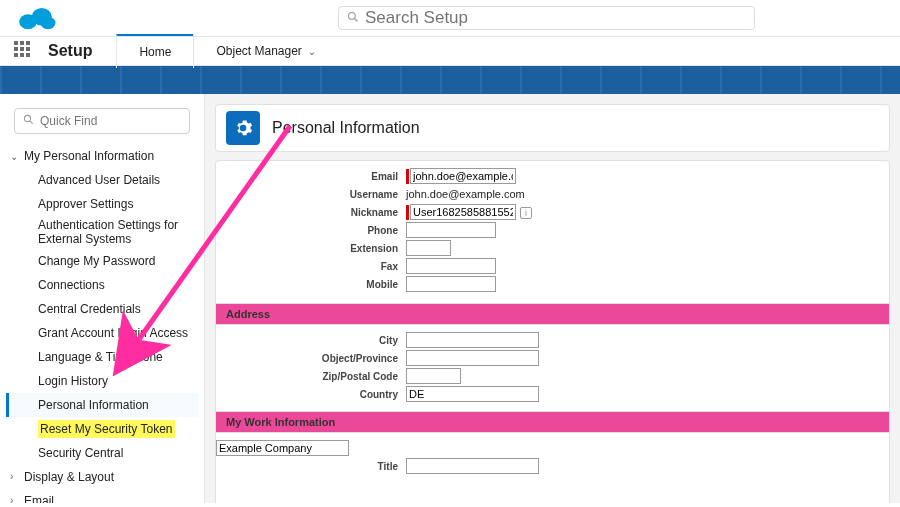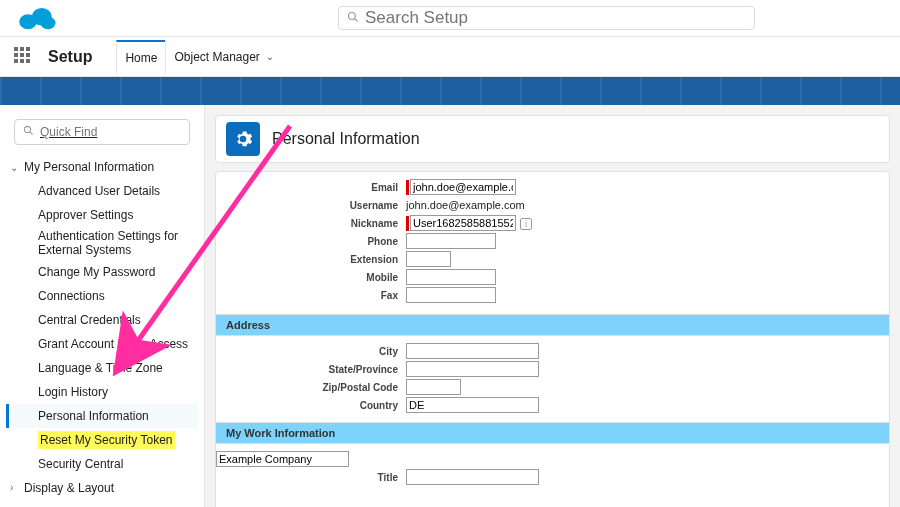--- a/index.html
+++ b/index.html
@@ -2,47 +2,47 @@
 <html><head>
 <meta charset="utf-8">
 <style>
 * { box-sizing: border-box; margin: 0; padding: 0; font-family: -apple-system, BlinkMacSystemFont, "Segoe UI", Arial, sans-serif; }
 body { background: #fff; color: #222; font-size: 12px; width: 900px; height: 507px; overflow: hidden; position: relative; }
 .topbar { display: flex; align-items: center; height: 36px; padding: 0 18px; }
 .cloud-logo { color: #009edb; width: 40px; height: 28px; }
 .search-wrap { margin-left: 280px; width: 417px; height: 24px; border: 1px solid #dcdcdc; border-radius: 4px; display: flex; align-items: center; padding: 0 8px; }
 .search-wrap .mag { color: #999; margin-right: 6px; font-size: 13px; }
 .search-wrap input { border: none; outline: none; flex: 1; font-size: 17px; color: #555; background: transparent; }
-.navbar { display: flex; align-items: center; height: 41px; border-top: 1px solid #e5e5e5; border-bottom: 1px solid #e5e5e5; padding: 0 14px; }
+.navbar { display: flex; align-items: center; height: 30px; border-top: 1px solid #e5e5e5; border-bottom: 1px solid #e5e5e5; padding: 0 14px; }
 .apps-icon { width: 20px; height: 20px; display: grid; grid-template-columns: repeat(3,4px); grid-template-rows: repeat(3,4px); gap: 2px; margin-right: 14px; cursor: pointer; }
 .apps-icon span { background: #6b6b6b; width: 4px; height: 4px; }
 .setup-label { font-size: 16px; font-weight: 600; color: #222; margin-right: 24px; }
-.tab { font-size: 12px; color: #222; padding: 0 8px; height: 34px; display: flex; align-items: center; border-left: 1px solid #e5e5e5; cursor: pointer; }
+.tab { font-size: 12px; color: #222; padding: 0 22px; height: 34px; display: flex; align-items: center; border-left: 1px solid #e5e5e5; cursor: pointer; }
 .tab.active { border-top: 2px solid #0176d3; color: #222; }
 .tab .chev { margin-left: 6px; color: #666; font-size: 10px; }
 .blueband { height: 28px; background: #1b5f9e; background-image: repeating-linear-gradient(90deg, rgba(255,255,255,0.08) 0 2px, transparent 2px 40px); }
 .content { display: flex; height: calc(507px - 36px - 34px - 28px); }
 .sidebar { width: 205px; background: #fff; border-right: 1px solid #e5e5e5; padding: 10px 0; overflow: hidden; }
-.quickfind { margin: 4px 14px 10px; border: 1px solid #d0d0d0; border-radius: 4px; height: 26px; display: flex; align-items: center; padding: 0 8px; text-decoration: underline; }
+.quickfind { margin: 4px 14px 10px; border: 1px solid #d0d0d0; border-radius: 4px; height: 26px; display: flex; align-items: center; padding: 0 8px; }
 .quickfind .mag { color: #999; margin-right: 6px; }
 .quickfind input { border: none; outline: none; flex: 1; font-size: 12px; background: transparent; }
 .tree { padding: 0 6px; }
 .tree-row { display: flex; align-items: center; font-size: 12px; color: #222; padding: 3px 4px; cursor: pointer; line-height: 1.5; }
 .tree-row.cat { font-weight: 400; }
 .tree-row .arrow { width: 14px; color: #666; font-size: 10px; flex-shrink: 0; }
 .child { padding-left: 32px; }
 .child.selected { border-left: 3px solid #0176d3; padding-left: 29px; background: rgba(1,118,211,0.04); }
 .hl { background: #fff95c; display: inline-block; padding: 0 2px; }
 .main { flex: 1; background: #f3f3f3; overflow: hidden; }
 .page-header { background: #fff; border: 1px solid #e0e0e0; border-radius: 4px; margin: 10px 10px 8px; height: 48px; display: flex; align-items: center; padding: 0 10px; }
 .gear-box { width: 34px; height: 34px; background: #0d6dbd; border-radius: 4px; display: flex; align-items: center; justify-content: center; color: #fff; margin-right: 12px; }
 .gear-box svg { width: 20px; height: 20px; }
 .page-title { font-size: 16px; font-weight: 400; color: #222; }
 .form-panel { background: #fff; border: 1px solid #e0e0e0; border-radius: 4px; margin: 0 10px; height: 380px; overflow: hidden; }
-.section-head { background: #7dd3fc; font-weight: 700; font-size: 11px; color: #333; padding: 4px 10px; border-top: 1px solid #e0e0e0; border-bottom: 1px solid #e0e0e0; }
+.section-head { background: #ec4899; font-weight: 700; font-size: 11px; color: #333; padding: 4px 10px; border-top: 1px solid #e0e0e0; border-bottom: 1px solid #e0e0e0; }
 .form-row { display: flex; align-items: center; height: 18px; margin: 0; }
 .form-row .lbl { width: 190px; text-align: right; font-size: 10px; font-weight: 700; color: #444; padding-right: 8px; }
 .form-row .val { flex: 0 0 auto; }
 .text-input { width: 133px; height: 16px; border: 1px solid #9a9a9a; font-size: 11px; padding: 0 2px; }
 .text-input.wide { width: 106px; }
 .text-input.textarea { height: 28px; }
 .redbar { display: inline-block; width: 3px; height: 15px; background: #d00; vertical-align: middle; margin-right: 1px; }
 .readonly { font-size: 11px; color: #222; }
 .info-icon { display: inline-block; width: 12px; height: 12px; border: 1px solid #999; border-radius: 2px; color: #999; font-size: 9px; text-align: center; line-height: 11px; margin-left: 4px; vertical-align: middle; }
 .arrow-overlay { position: absolute; pointer-events: none; z-index: 50; }
@@ -182,37 +182,37 @@
         </div>
       <div class="form-row">
           <div class="lbl">Phone</div>
           <div class="val"><input class="text-input" style="width: 90px;" value=""></div>
         </div>
       <div class="form-row">
           <div class="lbl">Extension</div>
           <div class="val"><input class="text-input" style="width: 45px;" value=""></div>
         </div>
       <div class="form-row">
+          <div class="lbl">Fax</div>
+          <div class="val"><input class="text-input" style="width: 90px;" value=""></div>
+        </div>
+      <div class="form-row">
           <div class="lbl">Mobile</div>
           <div class="val"><input class="text-input" style="width: 90px;" value=""></div>
         </div>
-      <div class="form-row">
-          <div class="lbl">Fax</div>
-          <div class="val"><input class="text-input" style="width: 90px;" value=""></div>
-        </div>
       <div style="height:10px"></div>
 
       <div class="section-head">Address</div>
       <div style="height:6px"></div>
       <div class="form-row">
           <div class="lbl">City</div>
           <div class="val"><input class="text-input" value="" style=""></div>
         </div>
       <div class="form-row">
-          <div class="lbl">State/Province</div>
+          <div class="lbl">Object/Province</div>
           <div class="val"><input class="text-input" value="" style=""></div>
         </div>
       <div class="form-row">
           <div class="lbl">Zip/Postal Code</div>
           <div class="val"><input class="text-input" style="width: 55px;" value=""></div>
         </div>
       <div class="form-row">
           <div class="lbl">Country</div>
           <div class="val"><input class="text-input" value="DE" style=""></div>
         </div>

